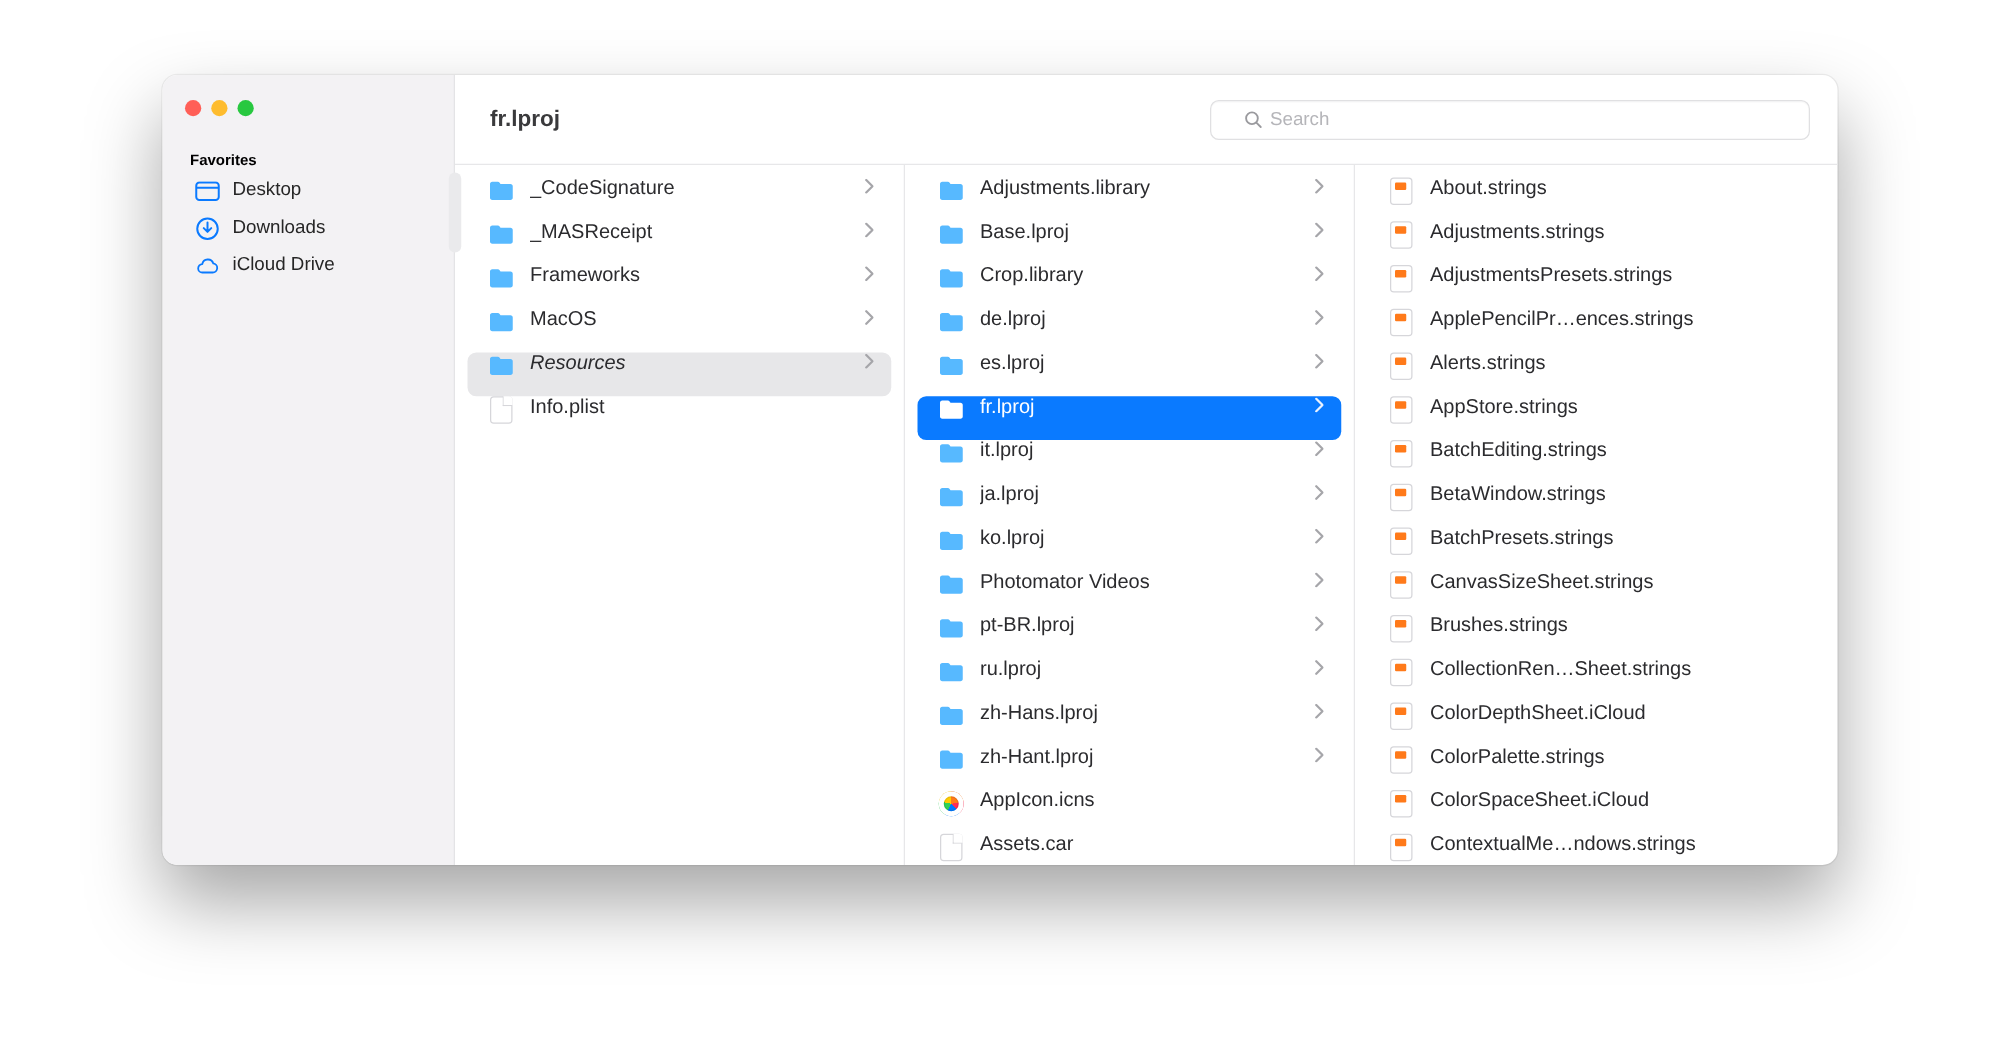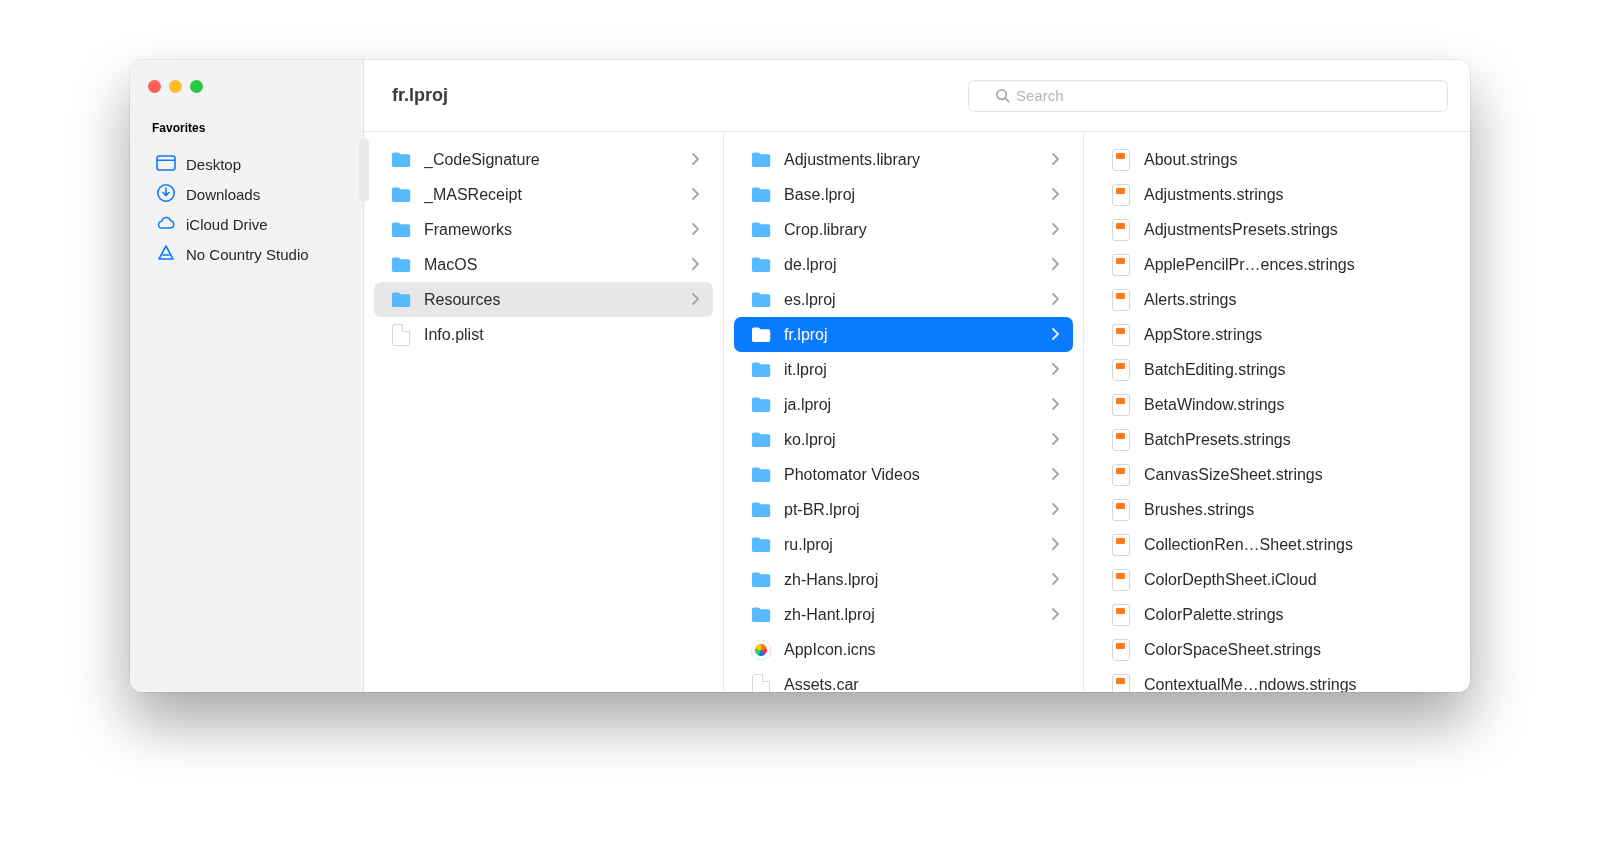--- a/index.html
+++ b/index.html
@@ -10,41 +10,41 @@
     background: #fff; border-radius: 12px; overflow: hidden;
     box-shadow: 0 30px 60px rgba(0,0,0,.35), 0 0 0 1px rgba(0,0,0,.06);
     display:flex;
   }
   
   .sidebar { width: 234px; background:#f3f2f4; border-right:1px solid #e4e4e6; padding: 20px 14px 0 18px; }
   .traffic { display:flex; gap:8px; margin-bottom: 28px; }
   .tl { width:13px; height:13px; border-radius:50%; }
   .tl.red{background:#ff5f57;} .tl.yellow{background:#febc2e;} .tl.green{background:#28c840;}
   .sb-heading { font-size:12px; color:#000000; font-weight:600; margin: 0 0 8px 4px; }
-  .sb-item { display:flex; align-items:flex-end; gap:10px; height:30px; padding:0 8px; border-radius:6px; font-size:15px; color:#262626; cursor:default; }
+  .sb-item { display:flex; align-items:flex-start; gap:10px; height:30px; padding:0 8px; border-radius:6px; font-size:15px; color:#262626; cursor:default; }
   .sb-item .ic { width:20px; height:20px; flex:0 0 20px; color:#0a7aff; display:flex; align-items:center; justify-content:center; }
   .sb-item .ic svg{ stroke:#0a7aff; }
   
   .main { flex:1; display:flex; flex-direction:column; min-width:0; }
   .toolbar { height:72px; display:flex; align-items:center; padding:0 22px; border-bottom:1px solid #e7e7e9; gap:20px; }
   .title { font-size:18px; font-weight:700; color:#3a3a3c; margin-left:6px; flex:0 0 auto; }
   .spacer{ flex:1; }
   .search { width:480px; height:32px; border:1px solid #e0e0e2; background:#fff; border-radius:7px; display:flex; align-items:center; padding:0 26px; color:#9a9a9e; box-shadow: 0 1px 1px rgba(0,0,0,.03) inset; }
   .search svg{ margin-right:6px; }
   .search input{ border:none; outline:none; font-size:15px; color:#3a3a3c; flex:1; background:transparent; }
   .search input::placeholder{ color:#b5b5b9; }
   
   .cols { flex:1; display:flex; min-height:0; position:relative; }
   .col { width: 360px; border-right:1px solid #e7e7e9; padding:10px 0 0 0; overflow:hidden; }
   .col:last-child{ border-right:none; flex:1; }
-  .row { display:flex; align-items:center; height:35px; padding:0 14px 0 16px; font-size:16px; color:#2b2b2e; gap:12px; border-radius:7px; margin:0 10px; cursor:default; white-space:nowrap; }
+  .row { display:flex; align-items:flex-start; height:35px; padding:0 14px 0 16px; font-size:16px; color:#2b2b2e; gap:12px; border-radius:7px; margin:0 10px; cursor:default; white-space:nowrap; }
   .row .ic { width:22px; height:22px; flex:0 0 22px; display:flex; align-items:center; justify-content:center; }
   .row .label{ flex:1; overflow:hidden; text-overflow:ellipsis; }
   .row .chev{ color:#a6a6aa; flex:0 0 auto; }
-  .row.openpath{ background:#e7e7e9; }
+  .row.openpath{ background:#e7e7e9;font-style:italic; }
   .row.selected{ background:#0a7aff; color:#fff; }
   .row.selected .chev{ color:#e9f2ff; }
   .row.selected .folder-fill{ fill:#ffffff; }
   .grab { position:absolute; left:-5px; top:6px; width:10px; height:64px; background:#eaeaec; border-radius:5px; }
   
   .doc-page{ width:18px; height:22px; background:#fff; border:1px solid #d6d6da; border-radius:3px; position:relative; }
   .doc-page::after{ content:""; position:absolute; right:-1px; top:-1px; width:7px; height:7px; background:#fff; border-left:1px solid #d6d6da; border-bottom:1px solid #d6d6da; border-top-right-radius:3px; }
   .strings-page{ width:18px; height:22px; background:#fff; border:1px solid #d6d6da; border-radius:3px; position:relative; }
   .strings-page::before{ content:""; position:absolute; left:3px; top:3px; width:9px; height:6px; background:#ff7a1a; border-radius:1px; }
   .icns{ width:20px; height:20px; border-radius:50%; background: conic-gradient(#ff7a1a 0 22%, #ff2d55 22% 38%, #007aff 38% 58%, #30d158 58% 78%, #ffcc00 78% 100%); box-shadow: inset 0 0 0 4px #ffffff, inset 0 0 0 5px rgba(0,0,0,.08); }
@@ -82,28 +82,20 @@
         <span>Downloads</span>
       </div>
       <div class="sb-item">
         <span class="ic">
           <svg width="22" height="16" viewBox="0 0 22 16" fill="none">
               <path d="M6.5 13.5h9a4 4 0 0 0 .6-7.96A5 5 0 0 0 6.4 6.2 3.6 3.6 0 0 0 6.5 13.5Z" stroke-width="1.6" stroke-linejoin="round"></path>
             </svg>
         </span>
         <span>iCloud Drive</span>
       </div>
-      <div class="sb-item">
-        <span class="ic">
-          <svg width="20" height="20" viewBox="0 0 20 20" fill="none">
-              <path d="M10 3 3 16h14L10 3Z M7 12h6" stroke-width="1.6" stroke-linejoin="round" stroke-linecap="round"></path>
-            </svg>
-        </span>
-        <span>No Country Studio</span>
-      </div>
     </aside>
 
     <div class="main">
       <div class="toolbar">
         <div class="title">fr.lproj</div>
         <div class="spacer"></div>
         <div class="search">
           <svg width="15" height="15" viewBox="0 0 16 16" fill="none">
               <circle cx="7" cy="7" r="5" stroke="#9a9a9e" stroke-width="1.6"></circle>
               <line x1="11" y1="11" x2="14.5" y2="14.5" stroke="#9a9a9e" stroke-width="1.6" stroke-linecap="round"></line>
@@ -427,21 +419,21 @@
             <div class="row">
               <span class="ic">
                 <span class="strings-page"></span>
               </span>
               <span class="label">ColorPalette.strings</span>
             </div>
             <div class="row">
               <span class="ic">
                 <span class="strings-page"></span>
               </span>
-              <span class="label">ColorSpaceSheet.strings</span>
+              <span class="label">ColorSpaceSheet.iCloud</span>
             </div>
             <div class="row">
               <span class="ic">
                 <span class="strings-page"></span>
               </span>
               <span class="label">ContextualMe…ndows.strings</span>
             </div>
           </div>
       </div>
     </div>

